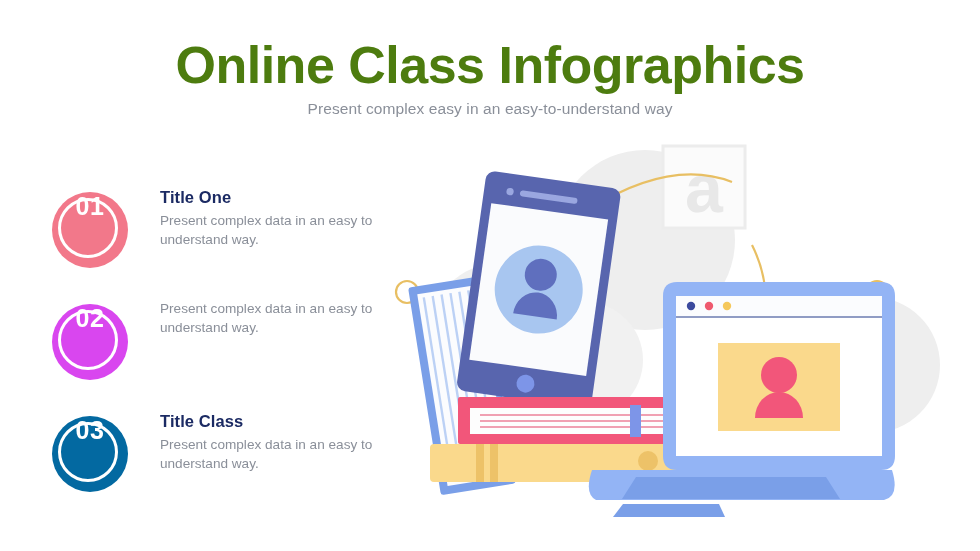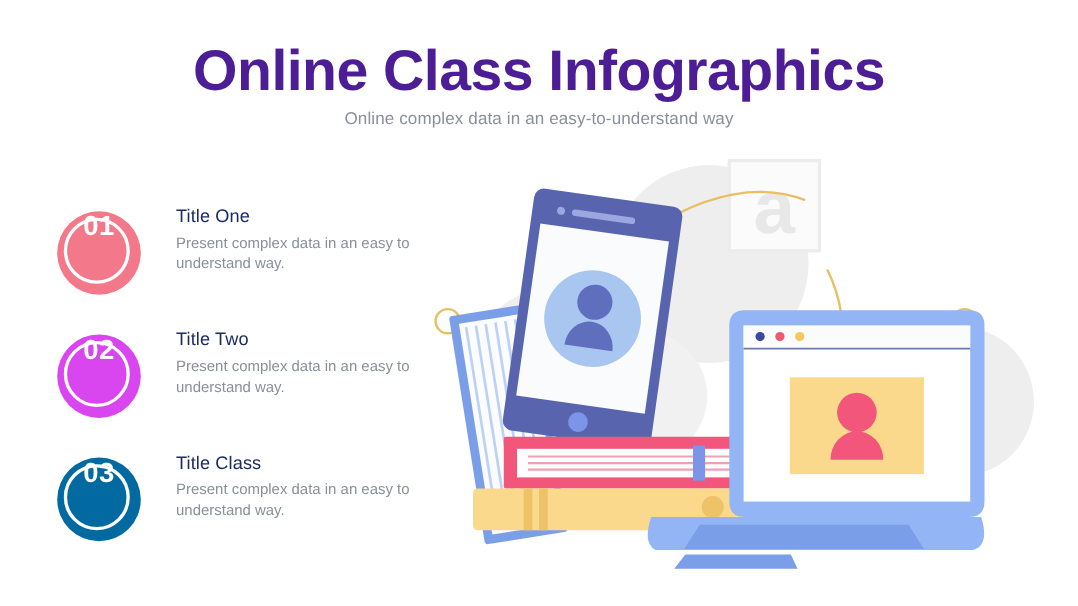--- a/index.html
+++ b/index.html
@@ -26,21 +26,21 @@
   .header {
     position: absolute;
     top: 38px;
     left: 0;
     width: 980px;
     text-align: center;
   }
   .main-title {
     font-size: 52px;
     font-weight: bold;
-    color: #4c1d95;
+    color: #4d7c0f;
     letter-spacing: -0.5px;
     line-height: 1.05;
     margin: 0;
   }
   .subtitle {
     font-size: 15.5px;
     color: #8a8f99;
     margin: 7px 0 0 0;
     letter-spacing: 0.1px;
   }
@@ -86,21 +86,21 @@
     z-index: 2;
   }
   .item-text {
     position: absolute;
     left: 112px;
     top: 12px;
     width: 215px;
   }
   .item-title {
     font-size: 16.5px;
-    font-weight: normal;
+    font-weight: bold;
     color: #1b2a63;
     margin: 0 0 5px 0;
     letter-spacing: 0.1px;
   }
   .item-desc {
     font-size: 13.6px;
     color: #8a8f99;
     line-height: 1.38;
     margin: 0;
   }
@@ -117,21 +117,21 @@
     display: block;
   }
 </style>
 </head>
 <body>
 
 <div class="slide">
 
   <div class="header">
     <h1 class="main-title">Online Class Infographics</h1>
-    <p class="subtitle">Online complex data in an easy-to-understand way</p>
+    <p class="subtitle">Present complex easy in an easy-to-understand way</p>
   </div>
 
   <div class="list">
 
     <div class="list-item">
       <div class="badge" style="background:#f2788a;">
         <span class="badge-ring"></span>
         <span class="badge-num">01</span>
       </div>
       <div class="item-text">
@@ -139,21 +139,20 @@
         <p class="item-desc">Present complex data in an easy to understand way.</p>
       </div>
     </div>
 
     <div class="list-item">
       <div class="badge" style="background:#d946ef;">
         <span class="badge-ring"></span>
         <span class="badge-num">02</span>
       </div>
       <div class="item-text">
-        <p class="item-title">Title Two</p>
         <p class="item-desc">Present complex data in an easy to understand way.</p>
       </div>
     </div>
 
     <div class="list-item">
       <div class="badge" style="background:#0369a1;">
         <span class="badge-ring"></span>
         <span class="badge-num">03</span>
       </div>
       <div class="item-text">

